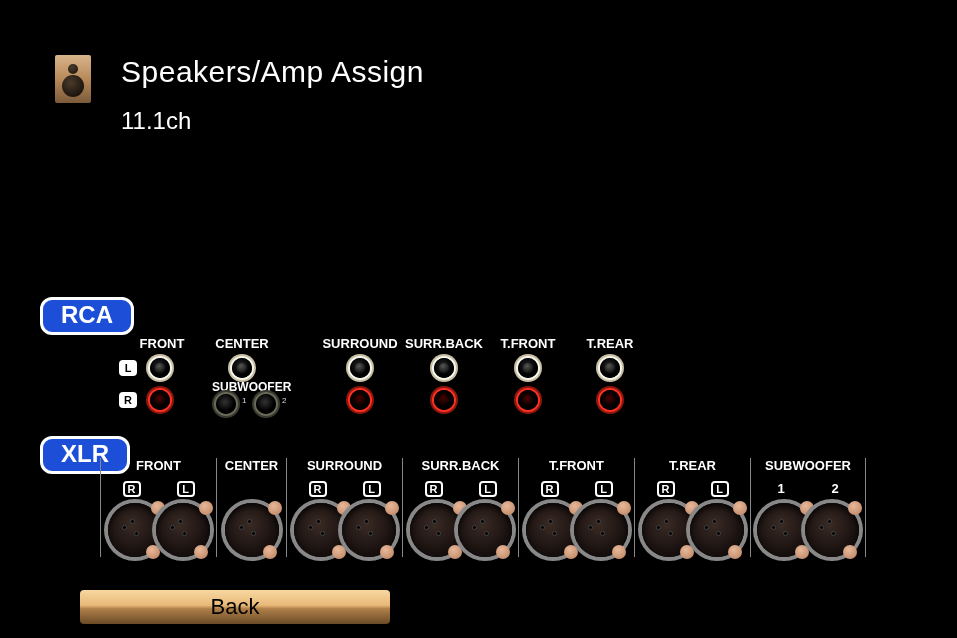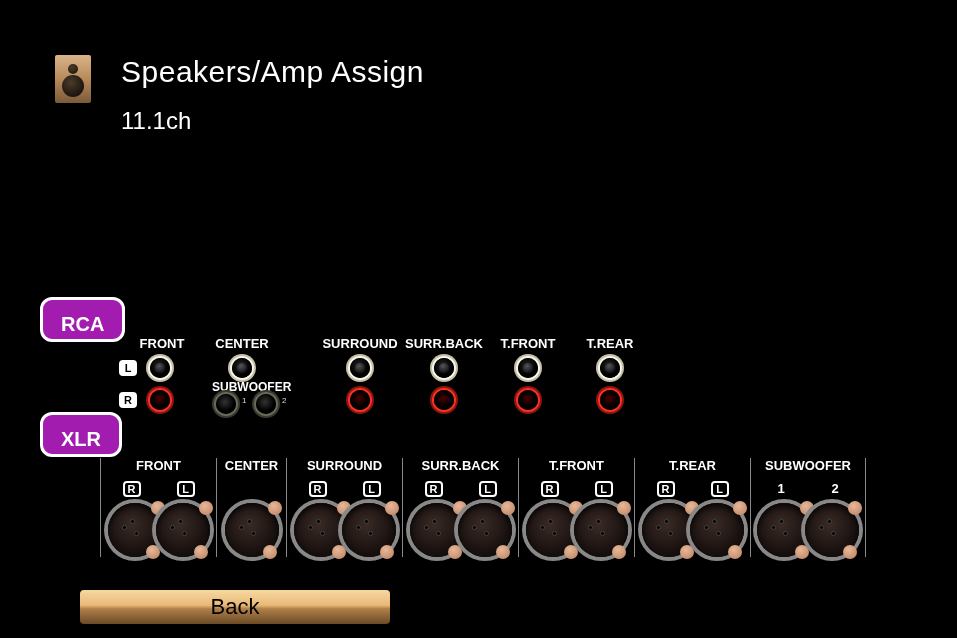--- a/index.html
+++ b/index.html
@@ -52,27 +52,27 @@
   .title-block { display:flex; flex-direction:column; gap:18px; }
   .page-title { font-size: 30px; font-weight: 400; letter-spacing: .5px; }
   .mode-row { display:flex; font-size: 24px; align-items:center; }
   .mode-label { width: 360px; }
   .mode-value { }
 
   .section-badge {
     position: absolute;
     border: 3px solid #fff;
     border-radius: 12px;
-    padding: 13px 18px 3px;
-    font-size: 20px;
+    padding: 1px 18px 3px;
+    font-size: 24px;
     font-weight: bold;
-    background: #a21caf;
+    background: #1d4ed8;
   }
   .badge-rca { left: 40px; top: 297px; }
-  .badge-xlr { left: 40px; top: 412px; }
+  .badge-xlr { left: 40px; top: 436px; }
 
   .rca-area {
     position: absolute;
     left: 120px;
     top: 336px;
   }
   .rca-col-heading {
     position:absolute; top:0; font-size:13px; font-weight:bold; text-align:center; width:84px;
   }
 

